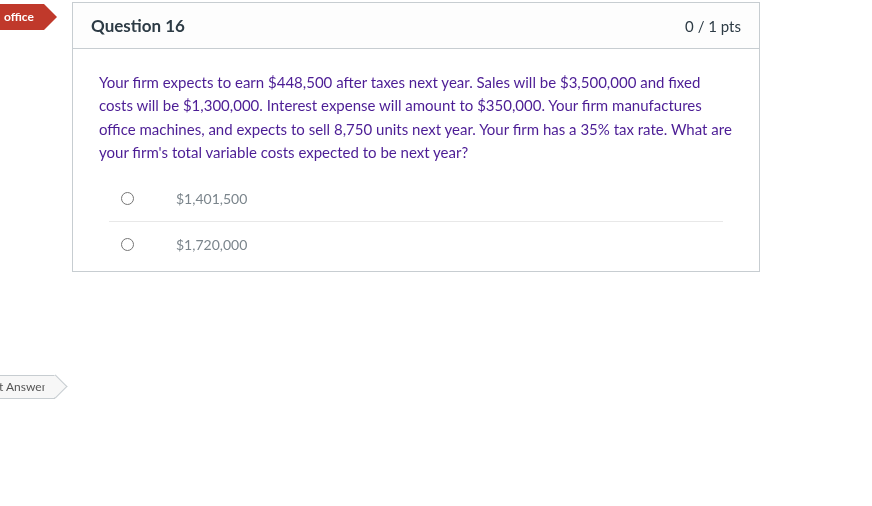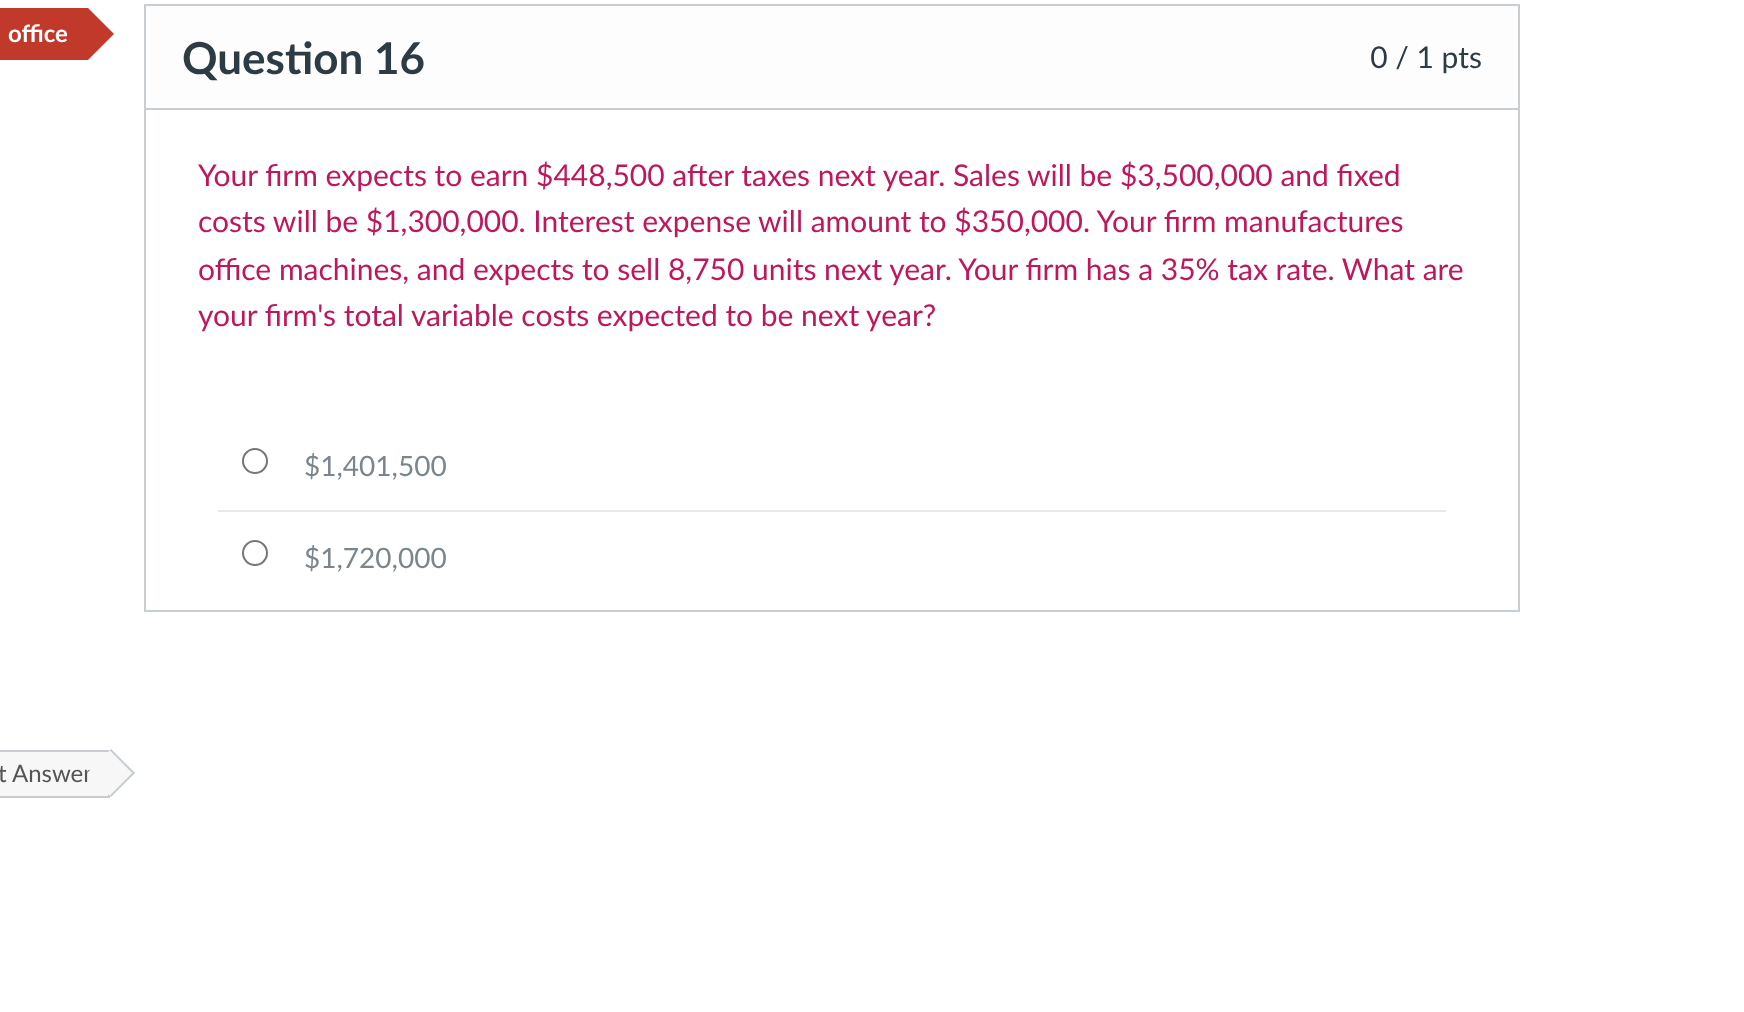--- a/index.html
+++ b/index.html
@@ -66,43 +66,45 @@
   }
   .card-header {
     display: flex;
     justify-content: space-between;
     align-items: center;
     padding: 12px 18px;
     border-bottom: 1px solid #c7cdd1;
     background: #fdfdfd;
   }
   .q-title {
-    font-size: 22px;
+    font-size: 17px;
     font-weight: 700;
     color: #2d3b45;
   }
   .q-points {
     font-size: 15px;
     font-weight: 400;
     color: #2d3b45;
   }
   .card-body { padding: 22px 26px 4px 26px; }
   .q-text {
     font-size: 15px;
     line-height: 1.55;
-    color: #be185d;
-    margin-bottom: 40px;
+    color: #4c1d95;
+    margin-bottom: 12px;
   }
   .options { padding: 0 10px; }
   .opt {
     display: flex;
+    align-items: center;
     padding: 14px 12px;
     border-bottom: 1px solid #e8e8e8;
     font-size: 14px;
     color: #7b858c;
+    gap: 24px;
   }
   .opt:last-child { border-bottom: none; }
   .opt input[type=radio] {
     margin-right: 18px;
     width: 13px; height: 13px;
     accent-color: #888;
   }
 </style>
 </head>
 <body>

